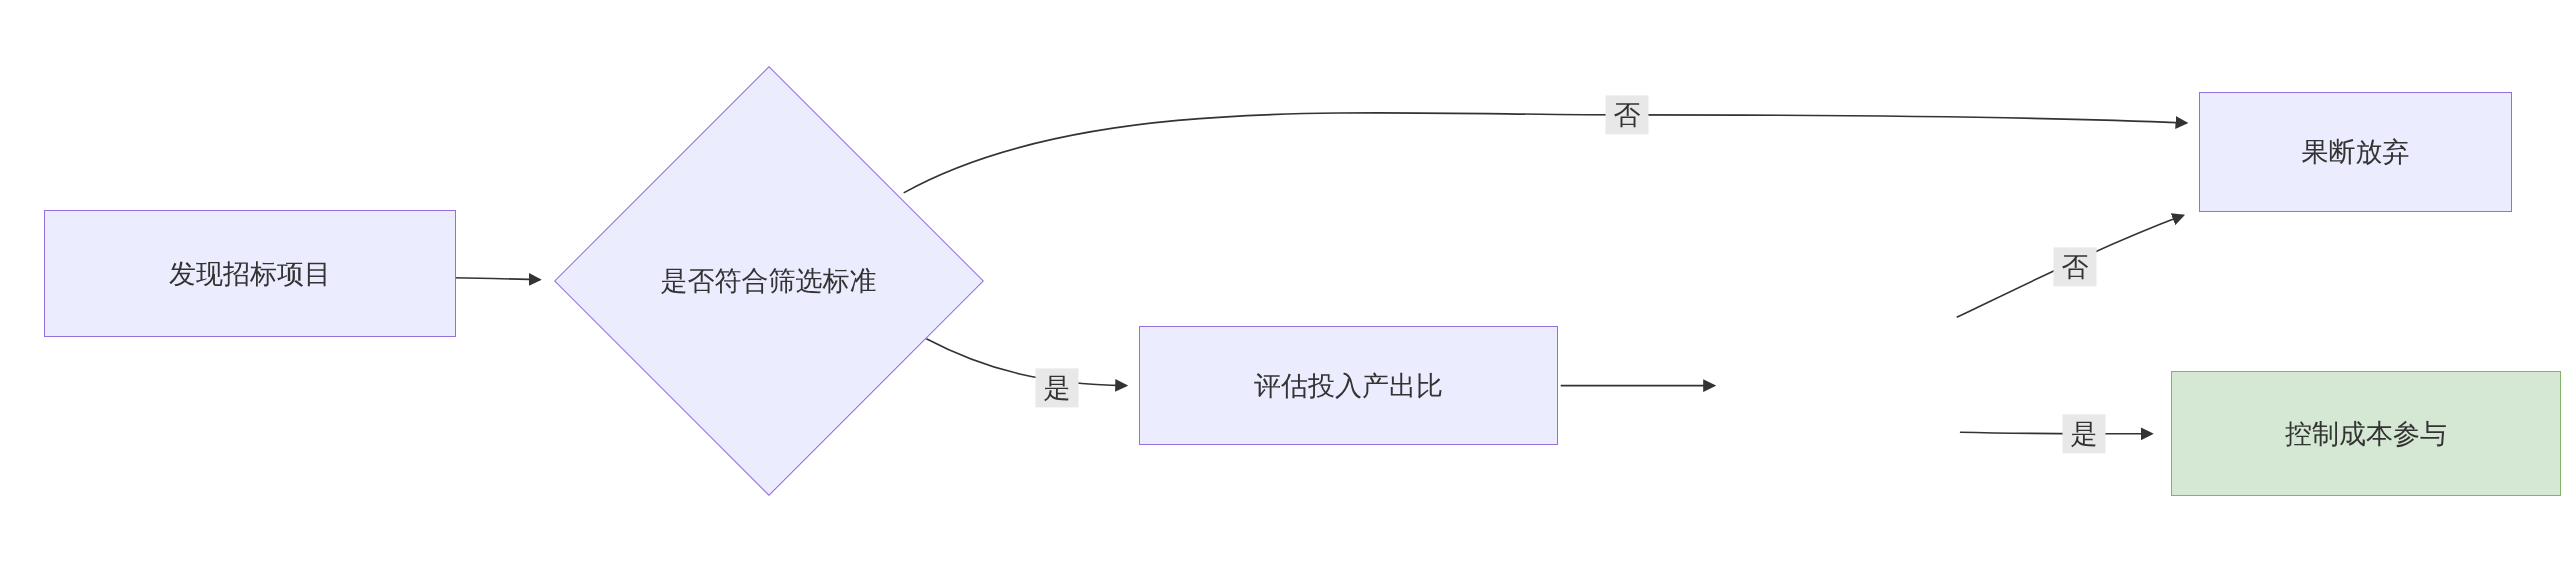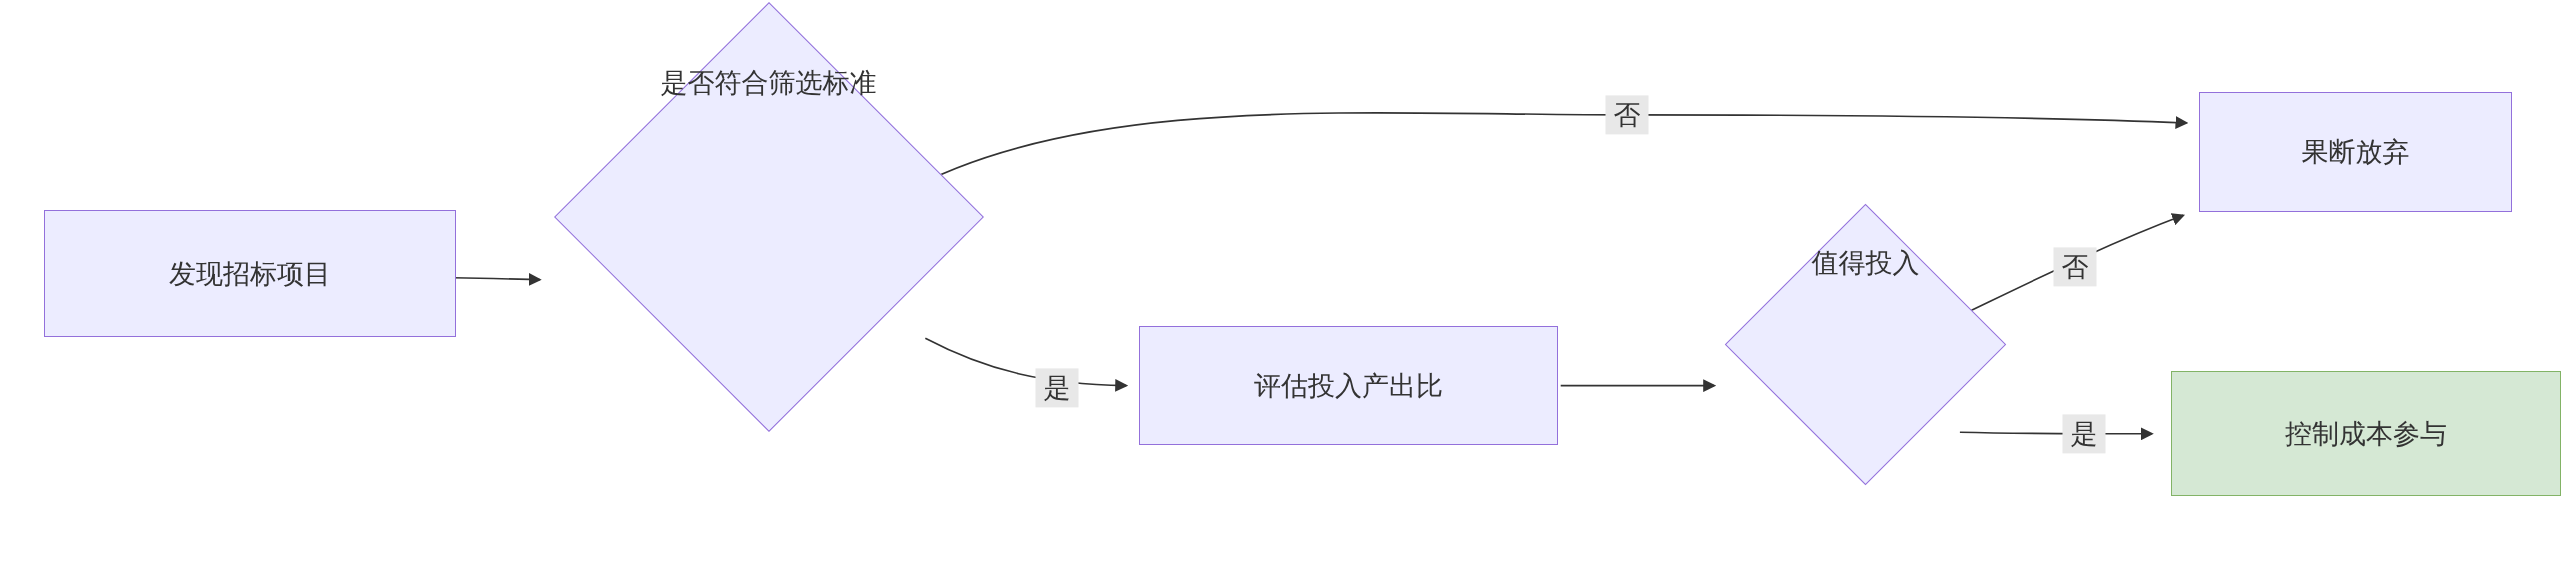--- a/index.html
+++ b/index.html
@@ -38,21 +38,21 @@
     border: 1.6px solid #9370DB;
   }
   .green-node {
     background: #D5E8D4;
     border: 1.6px solid #82B366;
     margin-left: 8px;
   }
   .diamond {
     position: absolute;
     display: flex;
-    align-items: flex-start;
+    align-items: center;
     justify-content: center;
     z-index: 2;
   }
   .diamond-shape {
     position: absolute;
     background: #ECECFF;
     border: 1.6px solid #9370DB;
     transform: rotate(45deg);
     box-sizing: border-box;
   }
@@ -104,24 +104,20 @@
 
   <div class="diamond" style="left:553px; top:65px; width:431px; height:431px;">
     <div class="diamond-shape" style="width:304px; height:304px;"></div>
     <span class="node-label">是否符合筛选标准</span>
   </div>
 
   <div class="node rect-node" style="left:1139px; top:326px; width:419px; height:119px;font-family:Liberation Serif, serif;">
     <span class="node-label">评估投入产出比</span>
   </div>
 
-  <div class="diamond" style="left:1725px; top:245px; width:281px; height:281px;">
-    <div class="diamond-shape" style="width:199px; height:199px;"></div>
-    <span class="node-label">值得投入</span>
-  </div>
 
   <div class="node rect-node" style="left:2199px; top:92px; width:313px; height:120px;">
     <span class="node-label">果断放弃</span>
   </div>
 
   <div class="node green-node" style="left:2163px; top:371px; width:390px; height:125px;">
     <span class="node-label">控制成本参与</span>
   </div>
 
   <div class="edge-label" style="left:1627px; top:115px;">否</div>

